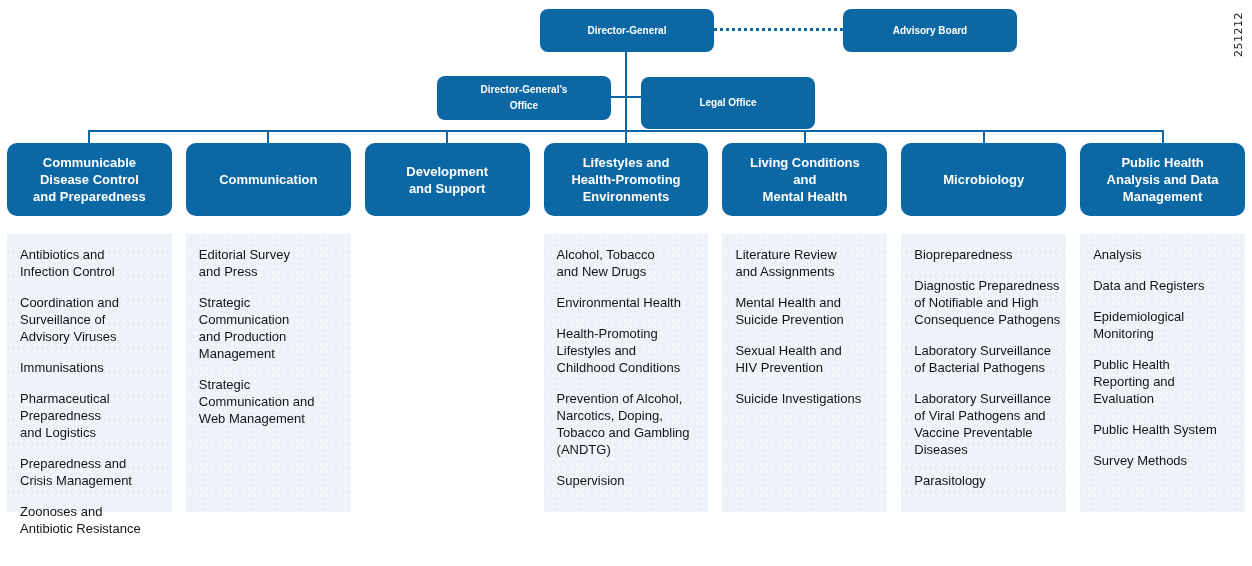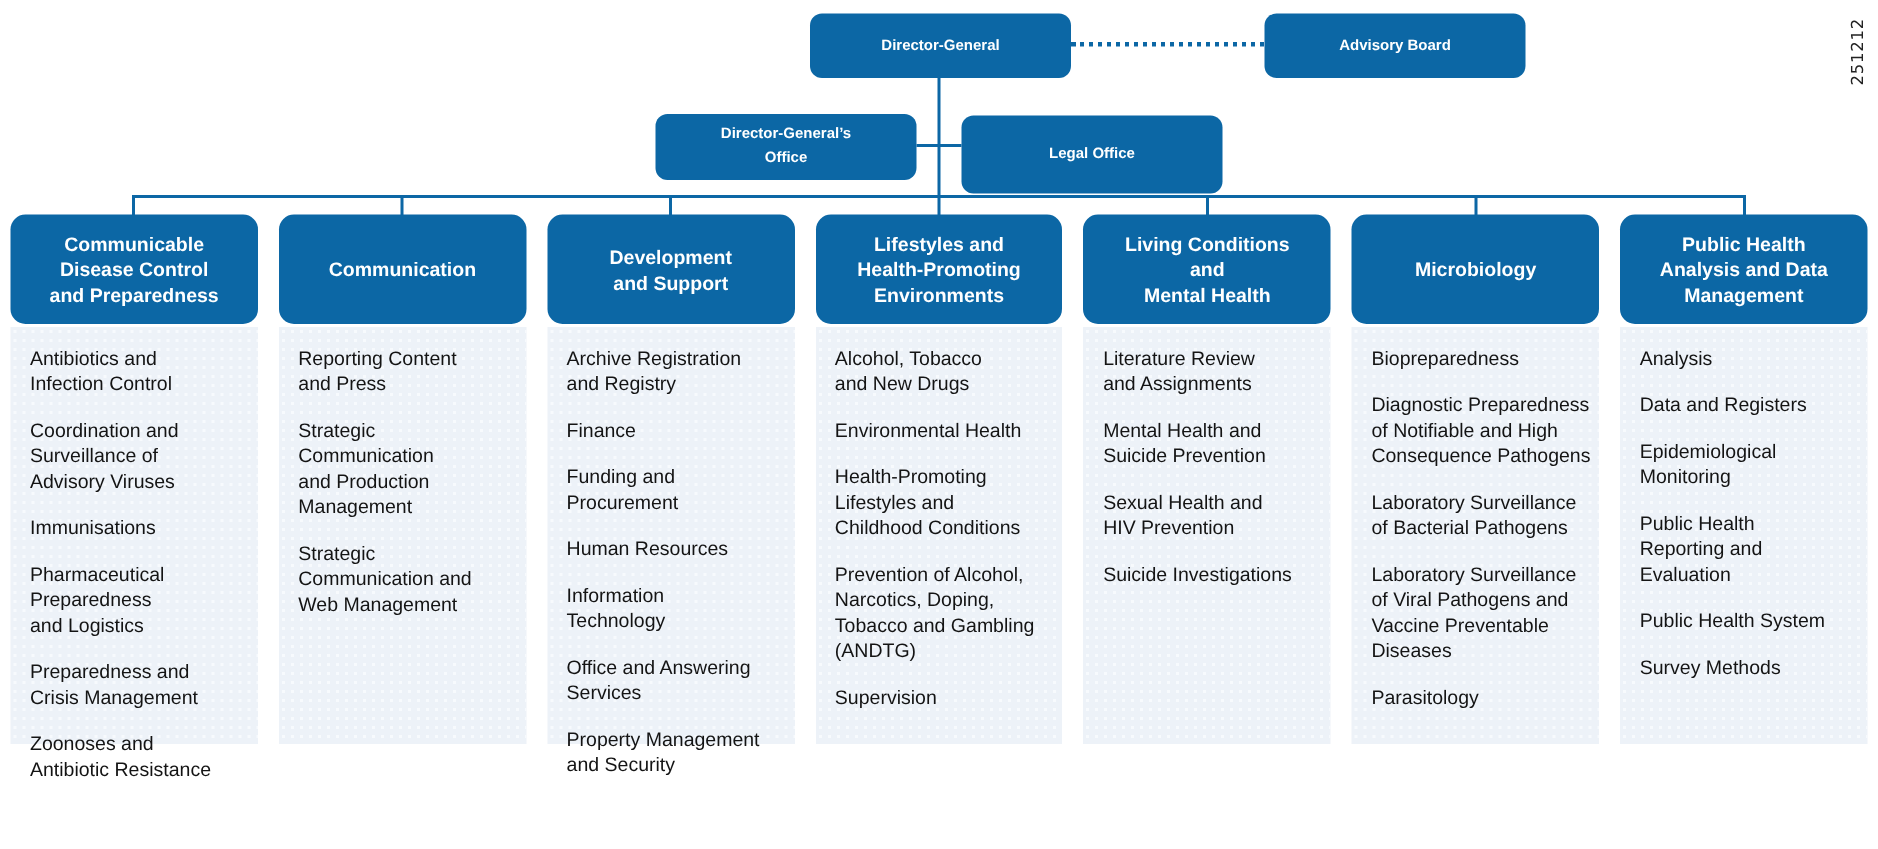--- a/index.html
+++ b/index.html
@@ -41,21 +41,21 @@
     display: flex; gap: 14px; justify-content: space-between;
   }
   .dept-col { flex: 1 1 0; display: flex; flex-direction: column; min-width: 0; }
   .dept-head {
     background: #0c67a5; color: #ffffff; border-radius: 10px;
     height: 73px; display: flex; align-items: center; justify-content: center;
     text-align: center; font-weight: bold; font-size: 13px; line-height: 17px;
     white-space: pre-line; padding: 2px 6px; flex: 0 0 auto;
   }
   .dept-list {
-    margin-top: 2px; height: 278px;
+    margin-top: 18px; height: 278px;
     background-color: #edf2f8;
     background-image: radial-gradient(#f7fafd 1px, transparent 1px);
     background-size: 6px 6px;
     padding: 12px 5px 0 13px;
   }
   .dept-item {
     font-size: 13px; line-height: 17px; color: #141414;
     white-space: pre-line; margin-bottom: 14px;
   }
 
@@ -108,49 +108,35 @@
         <div class="dept-item">Preparedness and
 Crisis Management</div>
         <div class="dept-item">Zoonoses and
 Antibiotic Resistance</div>
       </div>
     </div>
 
     <div class="dept-col">
       <div class="dept-head">Communication</div>
       <div class="dept-list">
-        <div class="dept-item">Reporting Content
+        <div class="dept-item">Editorial Survey
 and Press</div>
         <div class="dept-item">Strategic
 Communication
 and Production
 Management</div>
         <div class="dept-item">Strategic
 Communication and
 Web Management</div>
       </div>
     </div>
 
     <div class="dept-col">
       <div class="dept-head">Development
 and Support</div>
-      <div class="dept-list">
-        <div class="dept-item">Archive Registration
-and Registry</div>
-        <div class="dept-item">Finance</div>
-        <div class="dept-item">Funding and
-Procurement</div>
-        <div class="dept-item">Human Resources</div>
-        <div class="dept-item">Information
-Technology</div>
-        <div class="dept-item">Office and Answering
-Services</div>
-        <div class="dept-item">Property Management
-and Security</div>
-      </div>
     </div>
 
     <div class="dept-col">
       <div class="dept-head">Lifestyles and
 Health-Promoting
 Environments</div>
       <div class="dept-list">
         <div class="dept-item">Alcohol, Tobacco
 and New Drugs</div>
         <div class="dept-item">Environmental Health</div>

